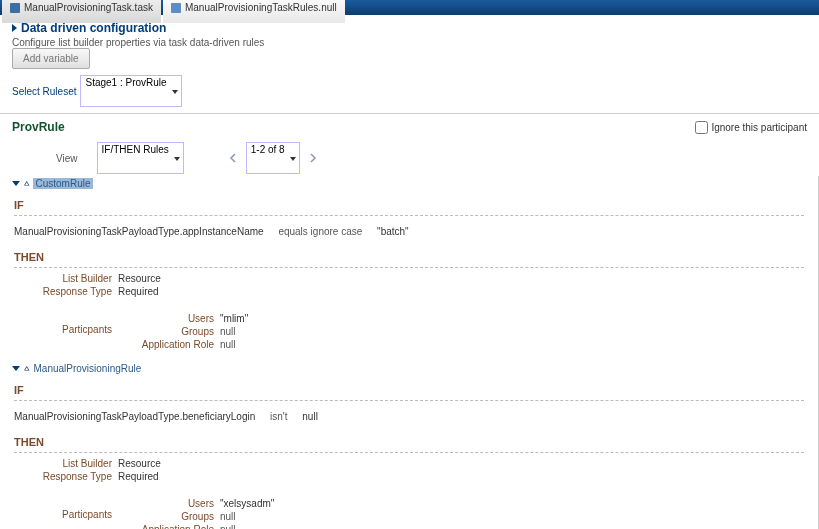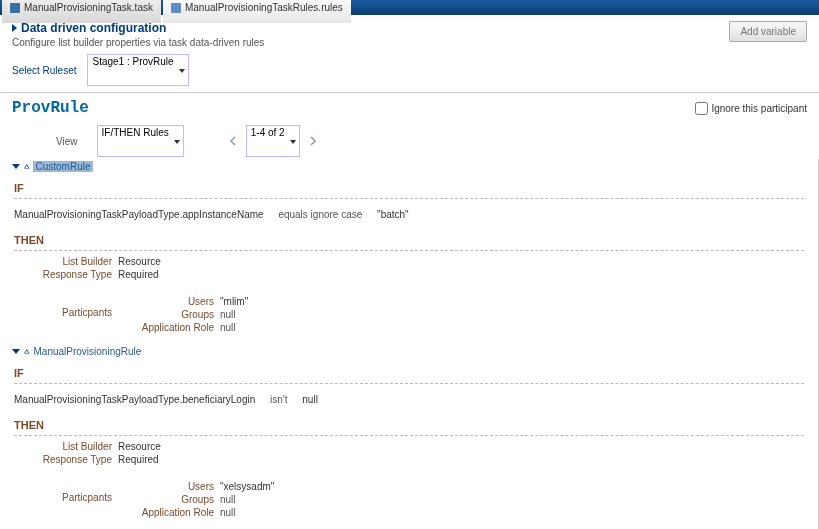--- a/index.html
+++ b/index.html
@@ -3,33 +3,33 @@
   <meta charset="utf-8">
   <style>
     * { margin: 0; padding: 0; box-sizing: border-box; }
     body { font-family: Tahoma, Arial, sans-serif; font-size: 11px; background: #fff; width: 819px; height: 529px; overflow: hidden; position: relative; }
     .tab-bar { background: linear-gradient(#1a5a9e, #0d3d70); height: 15px; display: flex; align-items: center; padding: 0 2px; }
     .tab { background: linear-gradient(#f4f4f4, #d8d8d8); border-radius: 3px 3px 0 0; padding: 1px 8px; margin-right: 2px; display: flex; align-items: center; font-size: 10px; color: #333; cursor: pointer; height: 31px; }
     .tab.active { background: linear-gradient(#fff, #e8e8e8); }
     .tab .icon { width: 10px; height: 10px; margin-right: 4px; display: inline-block; }
     .tab-icon-task { background: #3a6ea5; border-radius: 1px; }
     .tab-icon-rules { background: #5a8ec5; border-radius: 1px; }
-    .header { padding: 6px 12px 4px; display: flex; justify-content: space-between; align-items: flex-start; }
+    .header { padding: 6px 12px 4px; display: flex; justify-content: space-between; align-items: flex-start; flex-direction: column; }
     .header-left {}
     .section-title { color: #003d7a; font-weight: bold; font-size: 12px; display: flex; align-items: center; }
     .section-title .arrow { width: 0; height: 0; border-top: 4px solid transparent; border-bottom: 4px solid transparent; border-left: 5px solid #003d7a; margin-right: 4px; }
     .subtitle { color: #555; font-size: 10px; margin-top: 2px; }
     .add-variable-btn { background: linear-gradient(#f8f8f8, #e0e0e0); border: 1px solid #aaa; padding: 4px 10px; font-size: 10px; color: #777; cursor: pointer; border-radius: 2px; }
     .ruleset-row { padding: 2px 12px 4px; display: flex; align-items: center; font-size: 10px; }
-    .ruleset-label { color: #003d7a; margin-right: 11px; }
+    .ruleset-label { color: #003d7a; margin-right: 4px; }
     .dropdown { border: 1px solid #c4b5fd; background: #fff; padding: 1px 14px 18px 4px; font-size: 10px; position: relative; display: inline-flex; align-items: center; cursor: pointer; }
     .dropdown::after { content: ''; position: absolute; right: 3px; top: 50%; margin-top: -1px; width: 0; height: 0; border-left: 3px solid transparent; border-right: 3px solid transparent; border-top: 4px solid #333; }
     .divider { border: 0; border-top: 1px solid #ccc; margin: 2px 0 0; }
     .rule-header { padding: 6px 12px 4px; display: flex; justify-content: space-between; align-items: center; }
-    .rule-title { color: #0369a1; font-weight: bold; font-size: 16px; font-family: Liberation Mono, monospace; }
+    .rule-title { color: #14532d; font-weight: bold; font-size: 12px; }
     .ignore-row { display: flex; align-items: center; font-size: 10px; color: #333; }
     .ignore-row input { margin-right: 3px; }
     .view-row { padding: 4px 12px 2px 56px; display: flex; align-items: center; gap: 6px; font-size: 10px; }
     .view-label { color: #555; margin-right: 13px; }
     .nav-arrow { display: inline-flex; align-items: center; justify-content: center; width: 14px; height: 14px; cursor: pointer; }
     .nav-arrow svg { width: 10px; height: 10px; }
     .rule-node-row { padding: 2px 12px; display: flex; align-items: center; gap: 4px; font-size: 10px; }
     .expand-icon { width: 0; height: 0; border-left: 4px solid transparent; border-right: 4px solid transparent; border-top: 5px solid #003d7a; cursor: pointer; }
     .double-chevron { color: #003d7a; font-size: 9px; cursor: pointer; }
     .rule-name { color: #2a5a8a; }
@@ -58,21 +58,21 @@
 </head>
 <body>
 
 <div class="tab-bar">
   <div class="tab">
     <span class="icon tab-icon-task"></span>
     <span>ManualProvisioningTask.task</span>
   </div>
   <div class="tab active">
     <span class="icon tab-icon-rules"></span>
-    <span>ManualProvisioningTaskRules.rules</span>
+    <span>ManualProvisioningTaskRules.null</span>
   </div>
 </div>
 
 <div class="header">
   <div class="header-left">
     <div class="section-title">
       <span class="arrow"></span>
       <span>Data driven configuration</span>
     </div>
     <div class="subtitle">Configure list builder properties via task data-driven rules</div>
@@ -102,21 +102,21 @@
   <span class="dropdown">
     <span>IF/THEN Rules</span>
   </span>
   <span class="spacer30"></span>
   <span class="nav-arrow">
     <svg viewBox="0 0 10 10">
         <path d="M7 1 L3 5 L7 9" fill="none" stroke="#8a9ab0" stroke-width="1.5"></path>
       </svg>
   </span>
   <span class="dropdown">
-    <span>1-4 of 2</span>
+    <span>1-2 of 8</span>
   </span>
   <span class="nav-arrow">
     <svg viewBox="0 0 10 10">
         <path d="M3 1 L7 5 L3 9" fill="none" stroke="#8a9ab0" stroke-width="1.5"></path>
       </svg>
   </span>
 </div>
 
 <div class="scroll-area">
 

